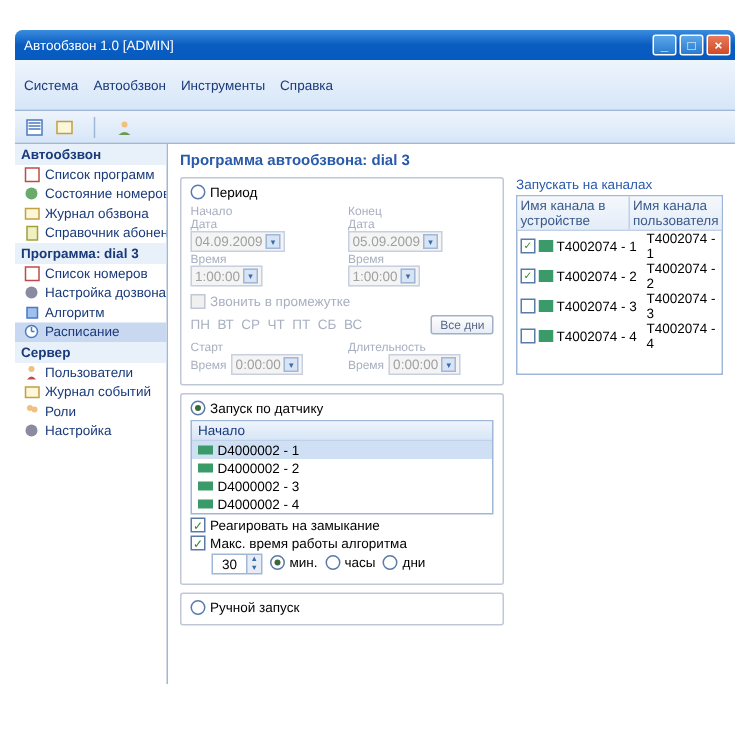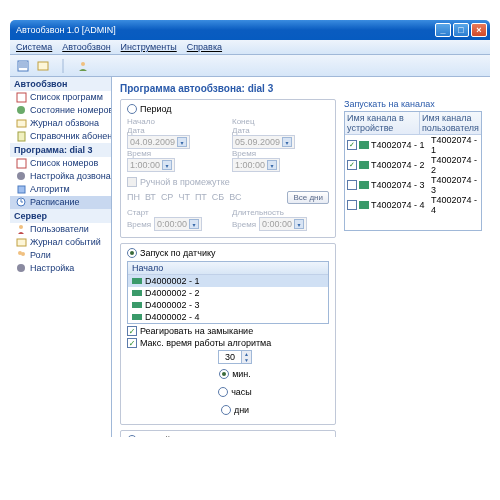--- a/index.html
+++ b/index.html
@@ -3,21 +3,21 @@
 <meta charset="utf-8">
 <style>
 * { box-sizing: border-box; margin: 0; padding: 0; font-family: Tahoma, Arial, sans-serif; font-size: 9px; }
 body { background: #fff; overflow: hidden; }
 .window { width: 500px; height: 500px; background: #fff; position: relative; padding: 20px 10px; }
 .titlebar { background: linear-gradient(to bottom, #3a8ce0, #0a5cc0, #065bc0); height: 20px; display: flex; align-items: center; padding: 0 3px 0 6px; color: #fff; font-size: 10px; border-radius: 5px 5px 0 0; }
 .titlebar .title { flex: 1; }
 .winbtns { display: flex; gap: 2px; }
 .winbtn { width: 16px; height: 14px; background: linear-gradient(to bottom,#5aa6e8,#2a7cd0); border: 1px solid #fff; border-radius: 2px; display: flex; align-items: center; justify-content: center; color: #fff; font-size: 9px; font-weight: bold; }
 .winbtn.close { background: linear-gradient(to bottom,#e87a5a,#d04a2a); }
-.menubar { background: linear-gradient(to bottom,#eef4fc,#d6e6f8); height: 15px; display: flex; align-items: center; padding: 0 6px; gap: 10px; border-bottom: 1px solid #a0b8d8; text-decoration: underline; }
+.menubar { background: linear-gradient(to bottom,#eef4fc,#d6e6f8); height: 34px; display: flex; align-items: center; padding: 0 6px; gap: 10px; border-bottom: 1px solid #a0b8d8; }
 .menubar span { color: #1a3a7a; }
 .toolbar { background: linear-gradient(to bottom,#eef4fc,#d6e6f8); height: 22px; display: flex; align-items: center; padding: 0 4px; gap: 2px; border-bottom: 1px solid #a0b8d8; }
 .tbtn { width: 18px; height: 18px; display: flex; align-items: center; justify-content: center; border-radius: 2px; }
 .icon { width: 12px; height: 12px; display: inline-block; }
 .content { display: flex; height: 360px; background: #fff; }
 .sidebar { width: 102px; background: #fff; border-right: 1px solid #a0b8d8; overflow: hidden; }
 .sbhead { background: #e8f0fa; font-weight: bold; padding: 2px 4px; color: #1a3a7a; display: flex; align-items: center; gap: 3px; }
 .sbitem { padding: 1px 4px 1px 6px; display: flex; align-items: flex-start; gap: 3px; color: #1a3a7a; white-space: nowrap; overflow: hidden; }
 .sbitem.sel { background: #c8d8f0; }
 .sbitem .sic { width: 11px; height: 11px; flex-shrink: 0; }
@@ -227,21 +227,21 @@
                   </div>
                 <div class="dlabel">Время</div>
                 <div class="dinput">
                     <span>1:00:00</span>
                     <span class="dd">▾</span>
                   </div>
               </div>
             </div>
             <div class="cb d" style="margin-top:5px;">
                 <span class="cx d"></span>
-                <span>Ручной в промежутке</span>
+                <span>Звонить в промежутке</span>
               </div>
             <div style="display:flex; align-items:center; gap:4px;">
               <div class="days">
                 <span>ПН</span>
                   <span>ВТ</span>
                   <span>СР</span>
                   <span>ЧТ</span>
                   <span>ПТ</span>
                   <span>СБ</span>
                   <span>ВС</span>
@@ -305,21 +305,21 @@
                 </div>
             </div>
             <div class="cb">
                 <span class="cx">✓</span>
                 <span>Реагировать на замыкание</span>
               </div>
             <div class="cb">
                 <span class="cx">✓</span>
                 <span>Макс. время работы алгоритма</span>
               </div>
-            <div style="display:flex; align-items:center; gap:5px; margin-left:14px;flex-direction:column;">
+            <div style="display:flex; align-items:center; gap:5px; margin-left:14px;">
               <div class="spinner">
                   <input value="30" style="">
                   <div class="sp">
                     <span>▲</span>
                     <span>▼</span>
                   </div>
                 </div>
               <div class="radio">
                   <span class="rb chk"></span>
                   <span>мин.</span>

